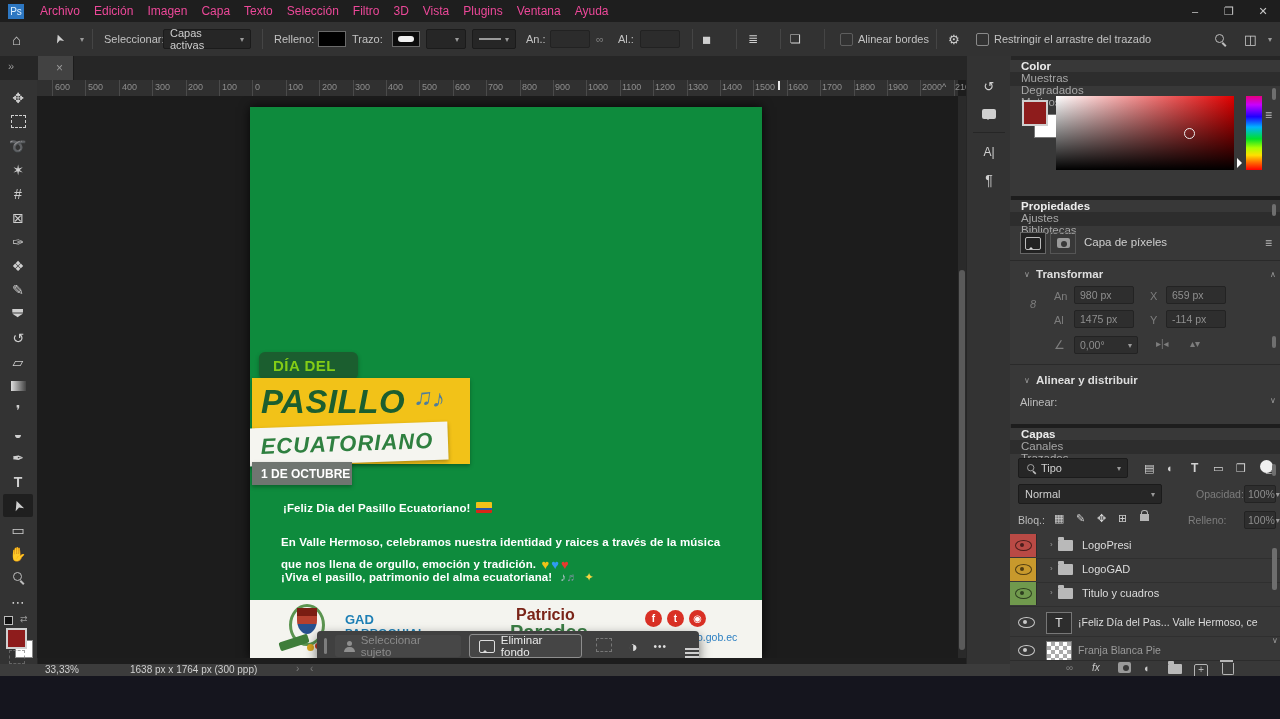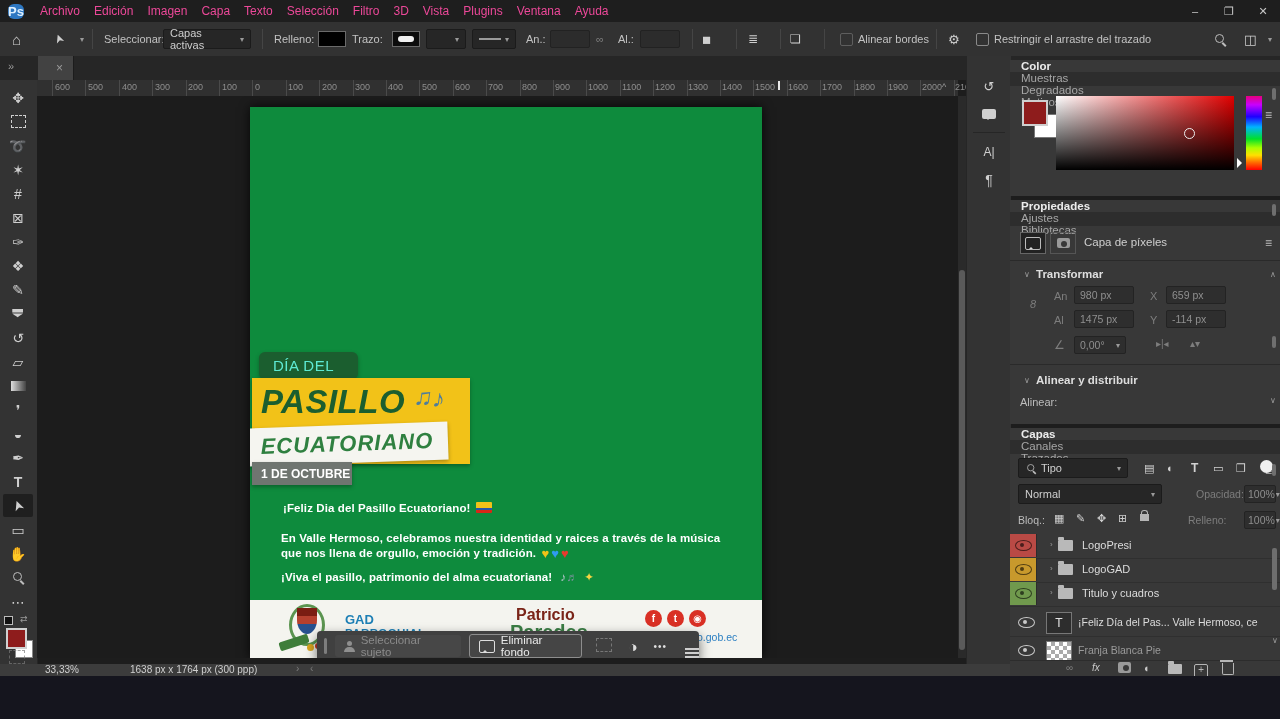--- a/index.html
+++ b/index.html
@@ -96,21 +96,21 @@
   #statusbar{left:0;top:664px;width:1010px;height:12px;background:#3c3c3c;font-size:10px;color:#cfcfcf;}
   
   #taskbar{left:0;top:676px;width:1280px;height:43px;background:#15151e;}
 </style>
 </head>
 <body>
 
 <div id="app">
 
   <div id="menubar" class="abs">
-    <span style="background:#2d77c2;color:#dff0ff;font-size:13px;font-weight:bold;width:16px;height:15px;display:flex;align-items:center;justify-content:center;border-radius:6px;margin:0 9px 0 8px;">Ps</span>
+    <span style="background:#2d77c2;color:#dff0ff;font-size:10px;font-weight:normal;width:16px;height:15px;display:flex;align-items:center;justify-content:center;border-radius:0;margin:0 9px 0 8px;">Ps</span>
     <span class="menu-item">Archivo</span>
     <span class="menu-item">Edición</span>
     <span class="menu-item">Imagen</span>
     <span class="menu-item">Capa</span>
     <span class="menu-item">Texto</span>
     <span class="menu-item">Selección</span>
     <span class="menu-item">Filtro</span>
     <span class="menu-item">3D</span>
     <span class="menu-item">Vista</span>
     <span class="menu-item">Plugins</span>
@@ -286,36 +286,36 @@
     <span class="tick" style="left:948px;">2200</span>
     <span class="abs" style="left:741px;top:1px;width:2px;height:9px;background:#e8e8e8;"></span>
     <span class="abs" style="left:905px;top:2px;color:#9a9a9a;font-size:9px;">^</span>
   </div>
   <div id="vruler" class="abs"></div>
 
   <div id="canvasarea" class="abs">
     <div id="poster" style="background:#0e8b3d;">
 
       <div class="abs band-shadow" style="left:9px;top:245px;width:99px;height:27px;background:#1b5e2f;border-radius:6px;display:flex;align-items:center;padding-left:14px;box-sizing:border-box;">
-        <span style="color:#5eead4;font-weight:normal;font-size:15px;letter-spacing:.5px;">DÍA DEL</span>
+        <span style="color:#84cc16;font-weight:bold;font-size:15px;letter-spacing:.5px;">DÍA DEL</span>
       </div>
       <div class="abs band-shadow" style="left:2px;top:271px;width:218px;height:86px;background:#f2c218;"></div>
       <span class="abs" style="left:11px;top:276px;color:#1b5e2f;font-weight:800;font-style:italic;font-size:33px;letter-spacing:.5px;">PASILLO</span>
       <span class="abs" style="left:164px;top:276px;color:#4e7d9c;font-size:25px;transform:rotate(8deg);">♫♪</span>
       <div class="abs band-shadow" style="left:-4px;top:318px;width:202px;height:38px;background:#f5f5f0;transform:rotate(-2deg);display:flex;align-items:center;justify-content:center;">
         <span style="color:#2f8040;font-weight:bold;font-style:italic;font-size:22px;letter-spacing:1px;">ECUATORIANO</span>
       </div>
       <div class="abs band-shadow" style="left:2px;top:355px;width:100px;height:23px;background:#6f7570;display:flex;align-items:center;padding-left:9px;box-sizing:border-box;">
         <span style="color:#fff;font-weight:bold;font-size:12px;">1 DE OCTUBRE</span>
       </div>
 
       <div class="pster-txt" style="left:33px;top:395px;">
         <span>¡Feliz Dia del Pasillo Ecuatoriano!</span><span class="flag"></span>
       </div>
-      <div class="pster-txt" style="left:31px;top:424px;width:458px;line-height:15px;">
+      <div class="pster-txt" style="left:31px;top:424px;width:458px;line-height:22px;">
         <span>En Valle Hermoso, celebramos nuestra identidad y raices a través de la música que nos llena de orgullo, emoción y tradición.</span>
         <span class="heart" style="color:#f2c218;">♥</span><span class="heart" style="color:#2f9bf0;">♥</span><span class="heart" style="color:#e8392e;">♥</span>
       </div>
       <div class="pster-txt" style="left:31px;top:463px;">
         <span>¡Viva el pasillo, patrimonio del alma ecuatoriana!</span>
         <span style="color:#b9c7cf;margin-left:5px;">♪</span><span style="color:#7d93a0;">♬</span>
         <span style="color:#f5d442;margin-left:3px;">✦</span>
       </div>
 
       <div class="abs" style="left:0;top:493px;width:512px;height:58px;background:#f4f4ef;">
@@ -417,21 +417,21 @@
       </span>
     <span class="abs dim" style="left:44px;top:114px;font-size:11px;">Al</span>
     <span class="abs fieldbox" style="left:64px;top:110px;width:60px;">
         <span>1475 px</span>
       </span>
     <span class="abs dim" style="left:140px;top:114px;font-size:11px;">Y</span>
     <span class="abs fieldbox" style="left:156px;top:110px;width:60px;">
         <span>-114 px</span>
       </span>
     <span class="abs dim" style="left:44px;top:138px;font-size:12px;">∠</span>
-    <span class="abs fieldbox" style="left:64px;top:136px;width:52px;justify-content:space-between;">
+    <span class="abs fieldbox" style="left:64px;top:136px;width:64px;justify-content:space-between;">
         <span>0,00°</span>
         <span class="chev">▾</span>
       </span>
     <span class="abs dim" style="left:146px;top:138px;font-size:10px;">▸|◂</span>
     <span class="abs dim" style="left:180px;top:138px;font-size:10px;">▴▾</span>
     <span class="abs" style="left:0;top:164px;width:270px;height:1px;background:#2a2a2a;"></span>
     <span class="abs chev" style="left:10px;top:176px;">∨</span>
     <span class="abs sect" style="left:26px;top:174px;">Alinear y distribuir</span>
     <span class="abs" style="left:10px;top:196px;font-size:11px;color:#bdbdbd;">Alinear:</span>
     <span class="abs chev" style="left:256px;top:70px;">∧</span>

